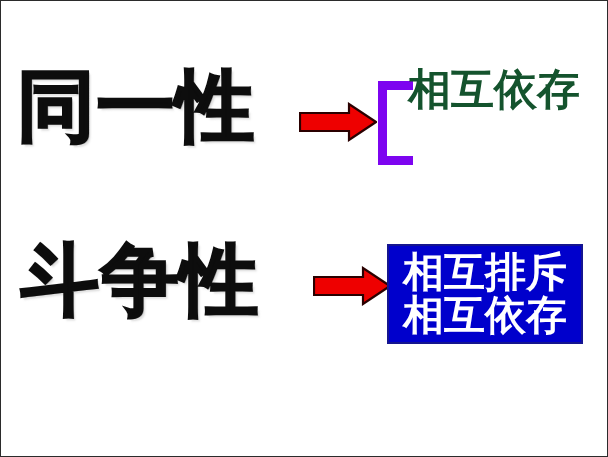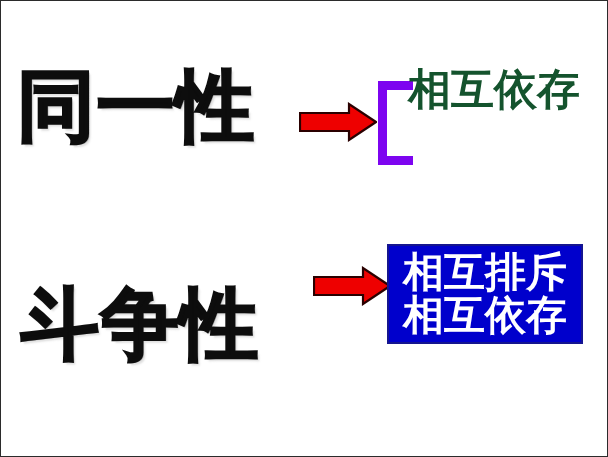--- a/index.html
+++ b/index.html
@@ -36,21 +36,20 @@
   }
   #headline-identity {
     left: 16px;
     top: 66px;
     font-size: 78px;
   }
   #headline-struggle {
     left: 20px;
     top: 240px;
     font-size: 78px;
-    margin-top: 44px;
   }
 
   
   .arrow {
     position: absolute;
     width: 78px;
     height: 40px;
   }
   #arrow-identity { left: 298px; top: 101px; }
   #arrow-struggle { left: 312px; top: 265px; }

